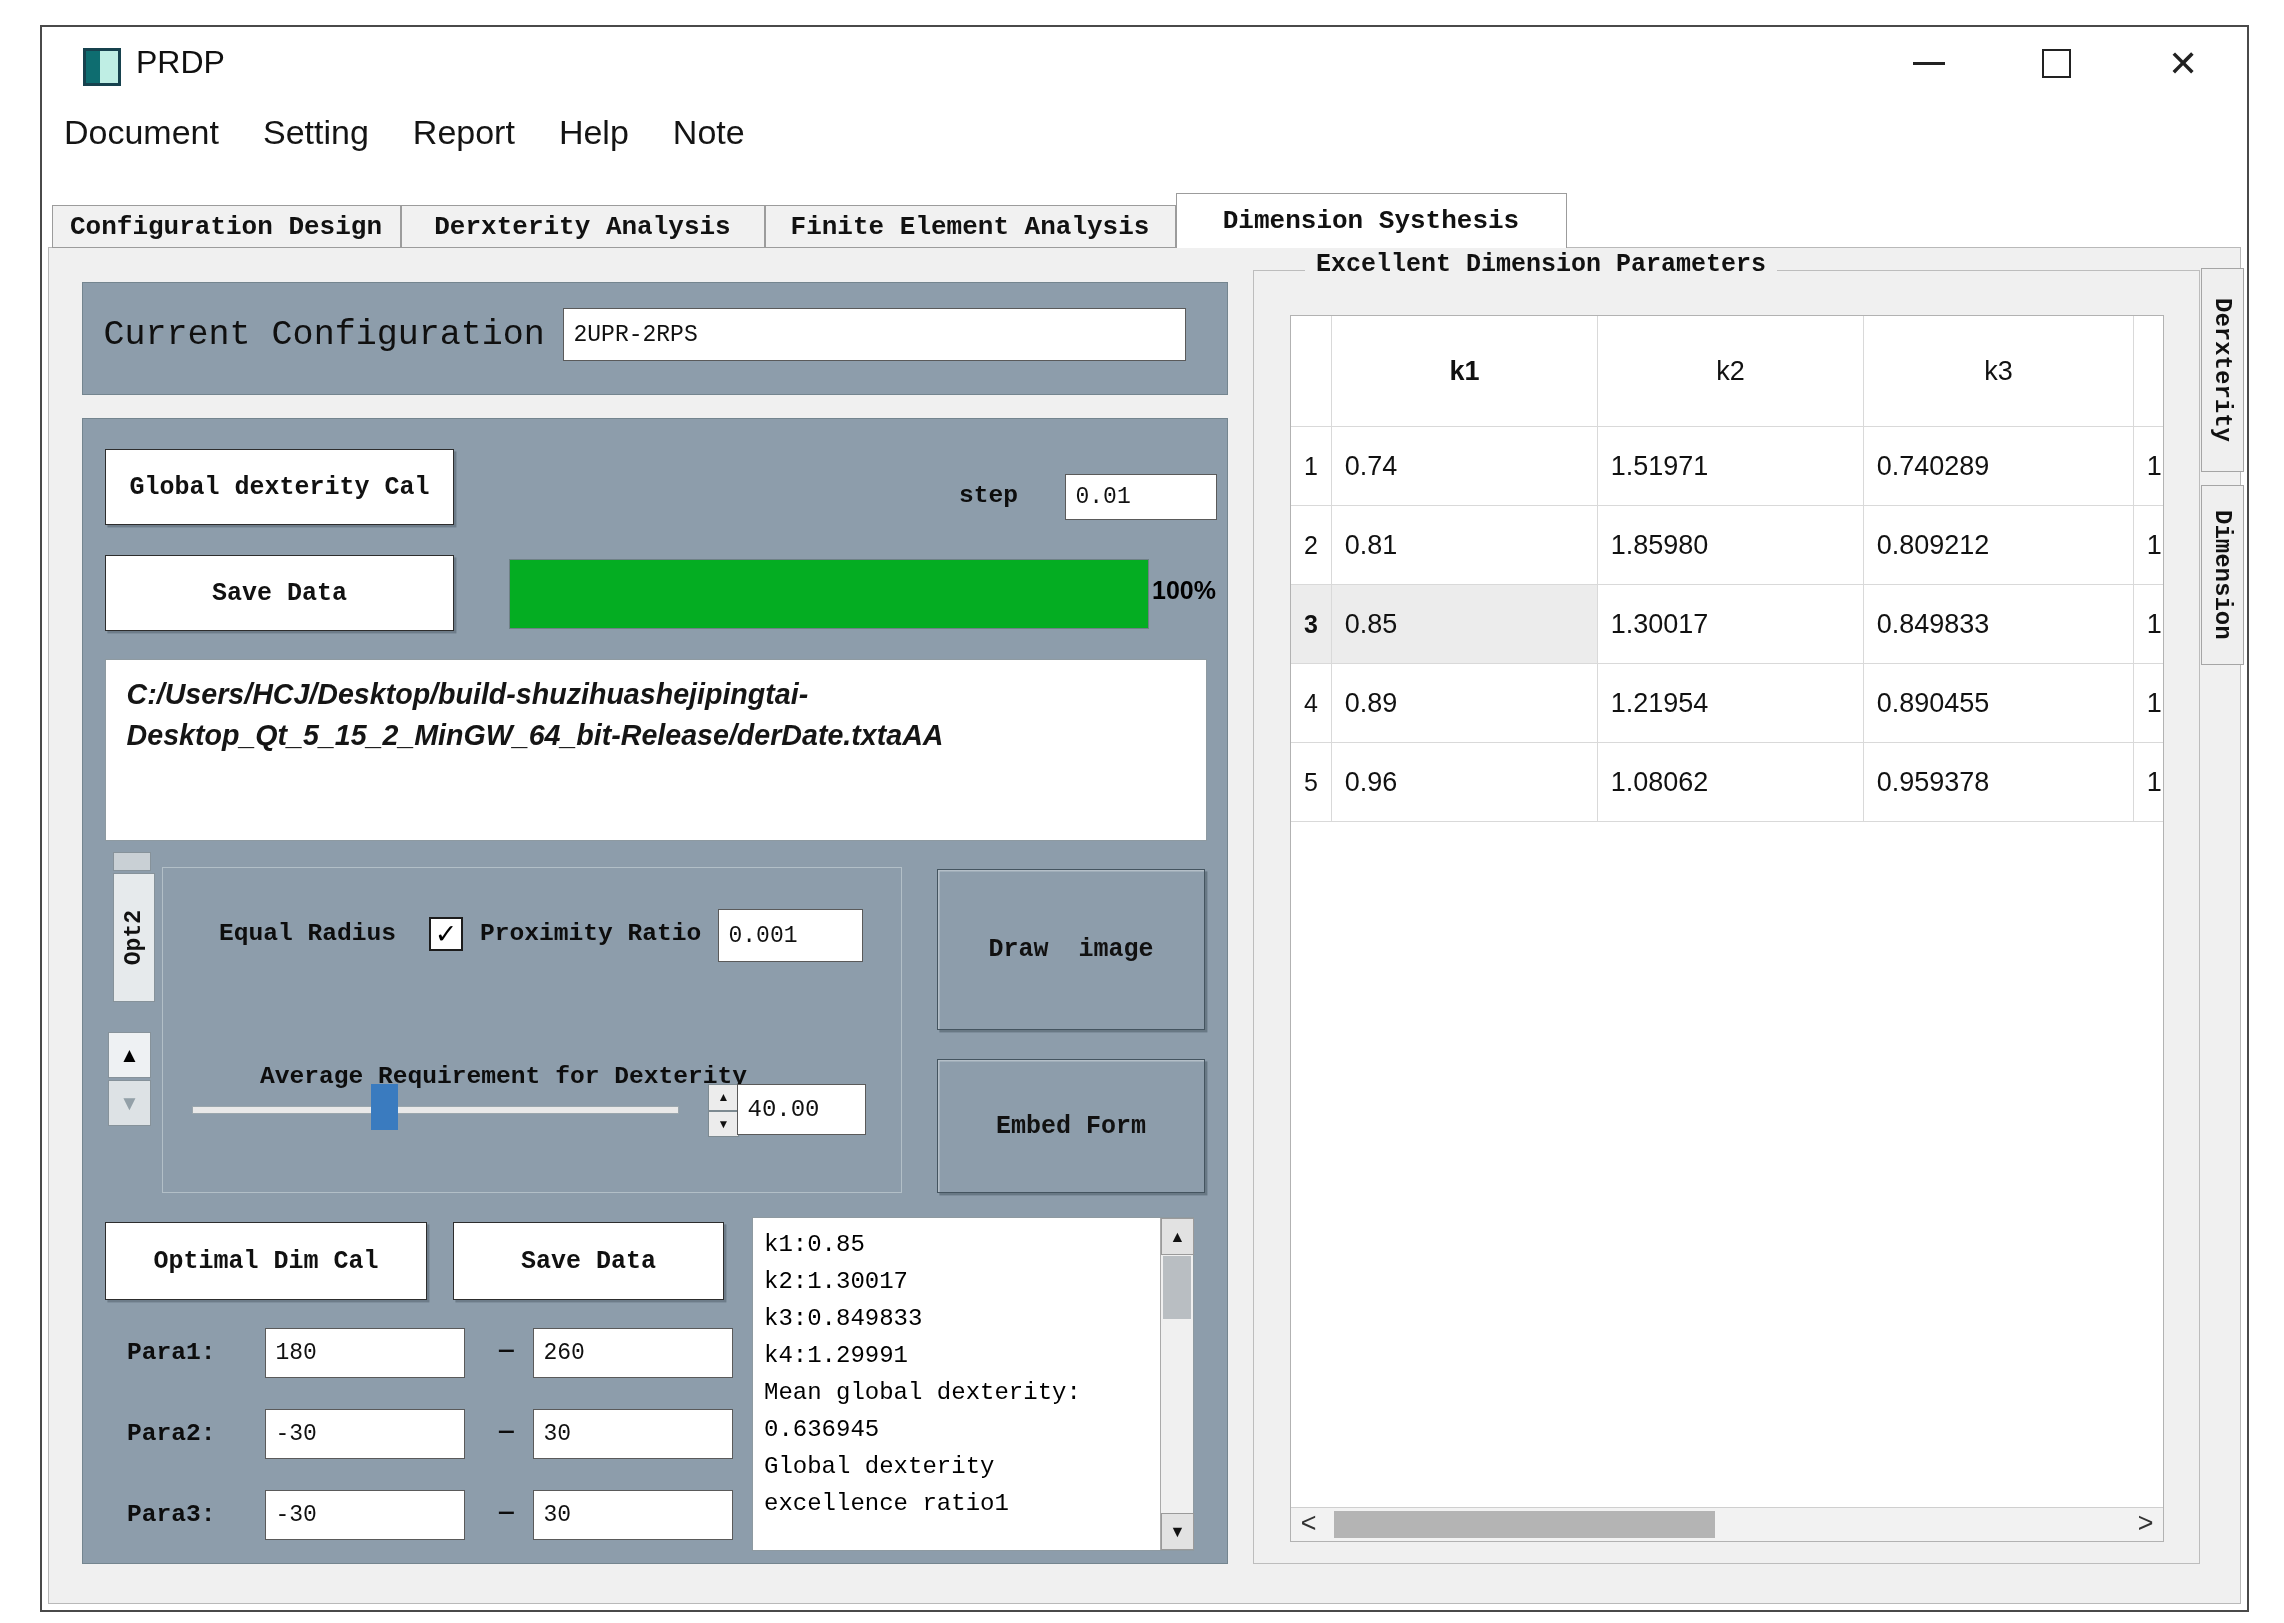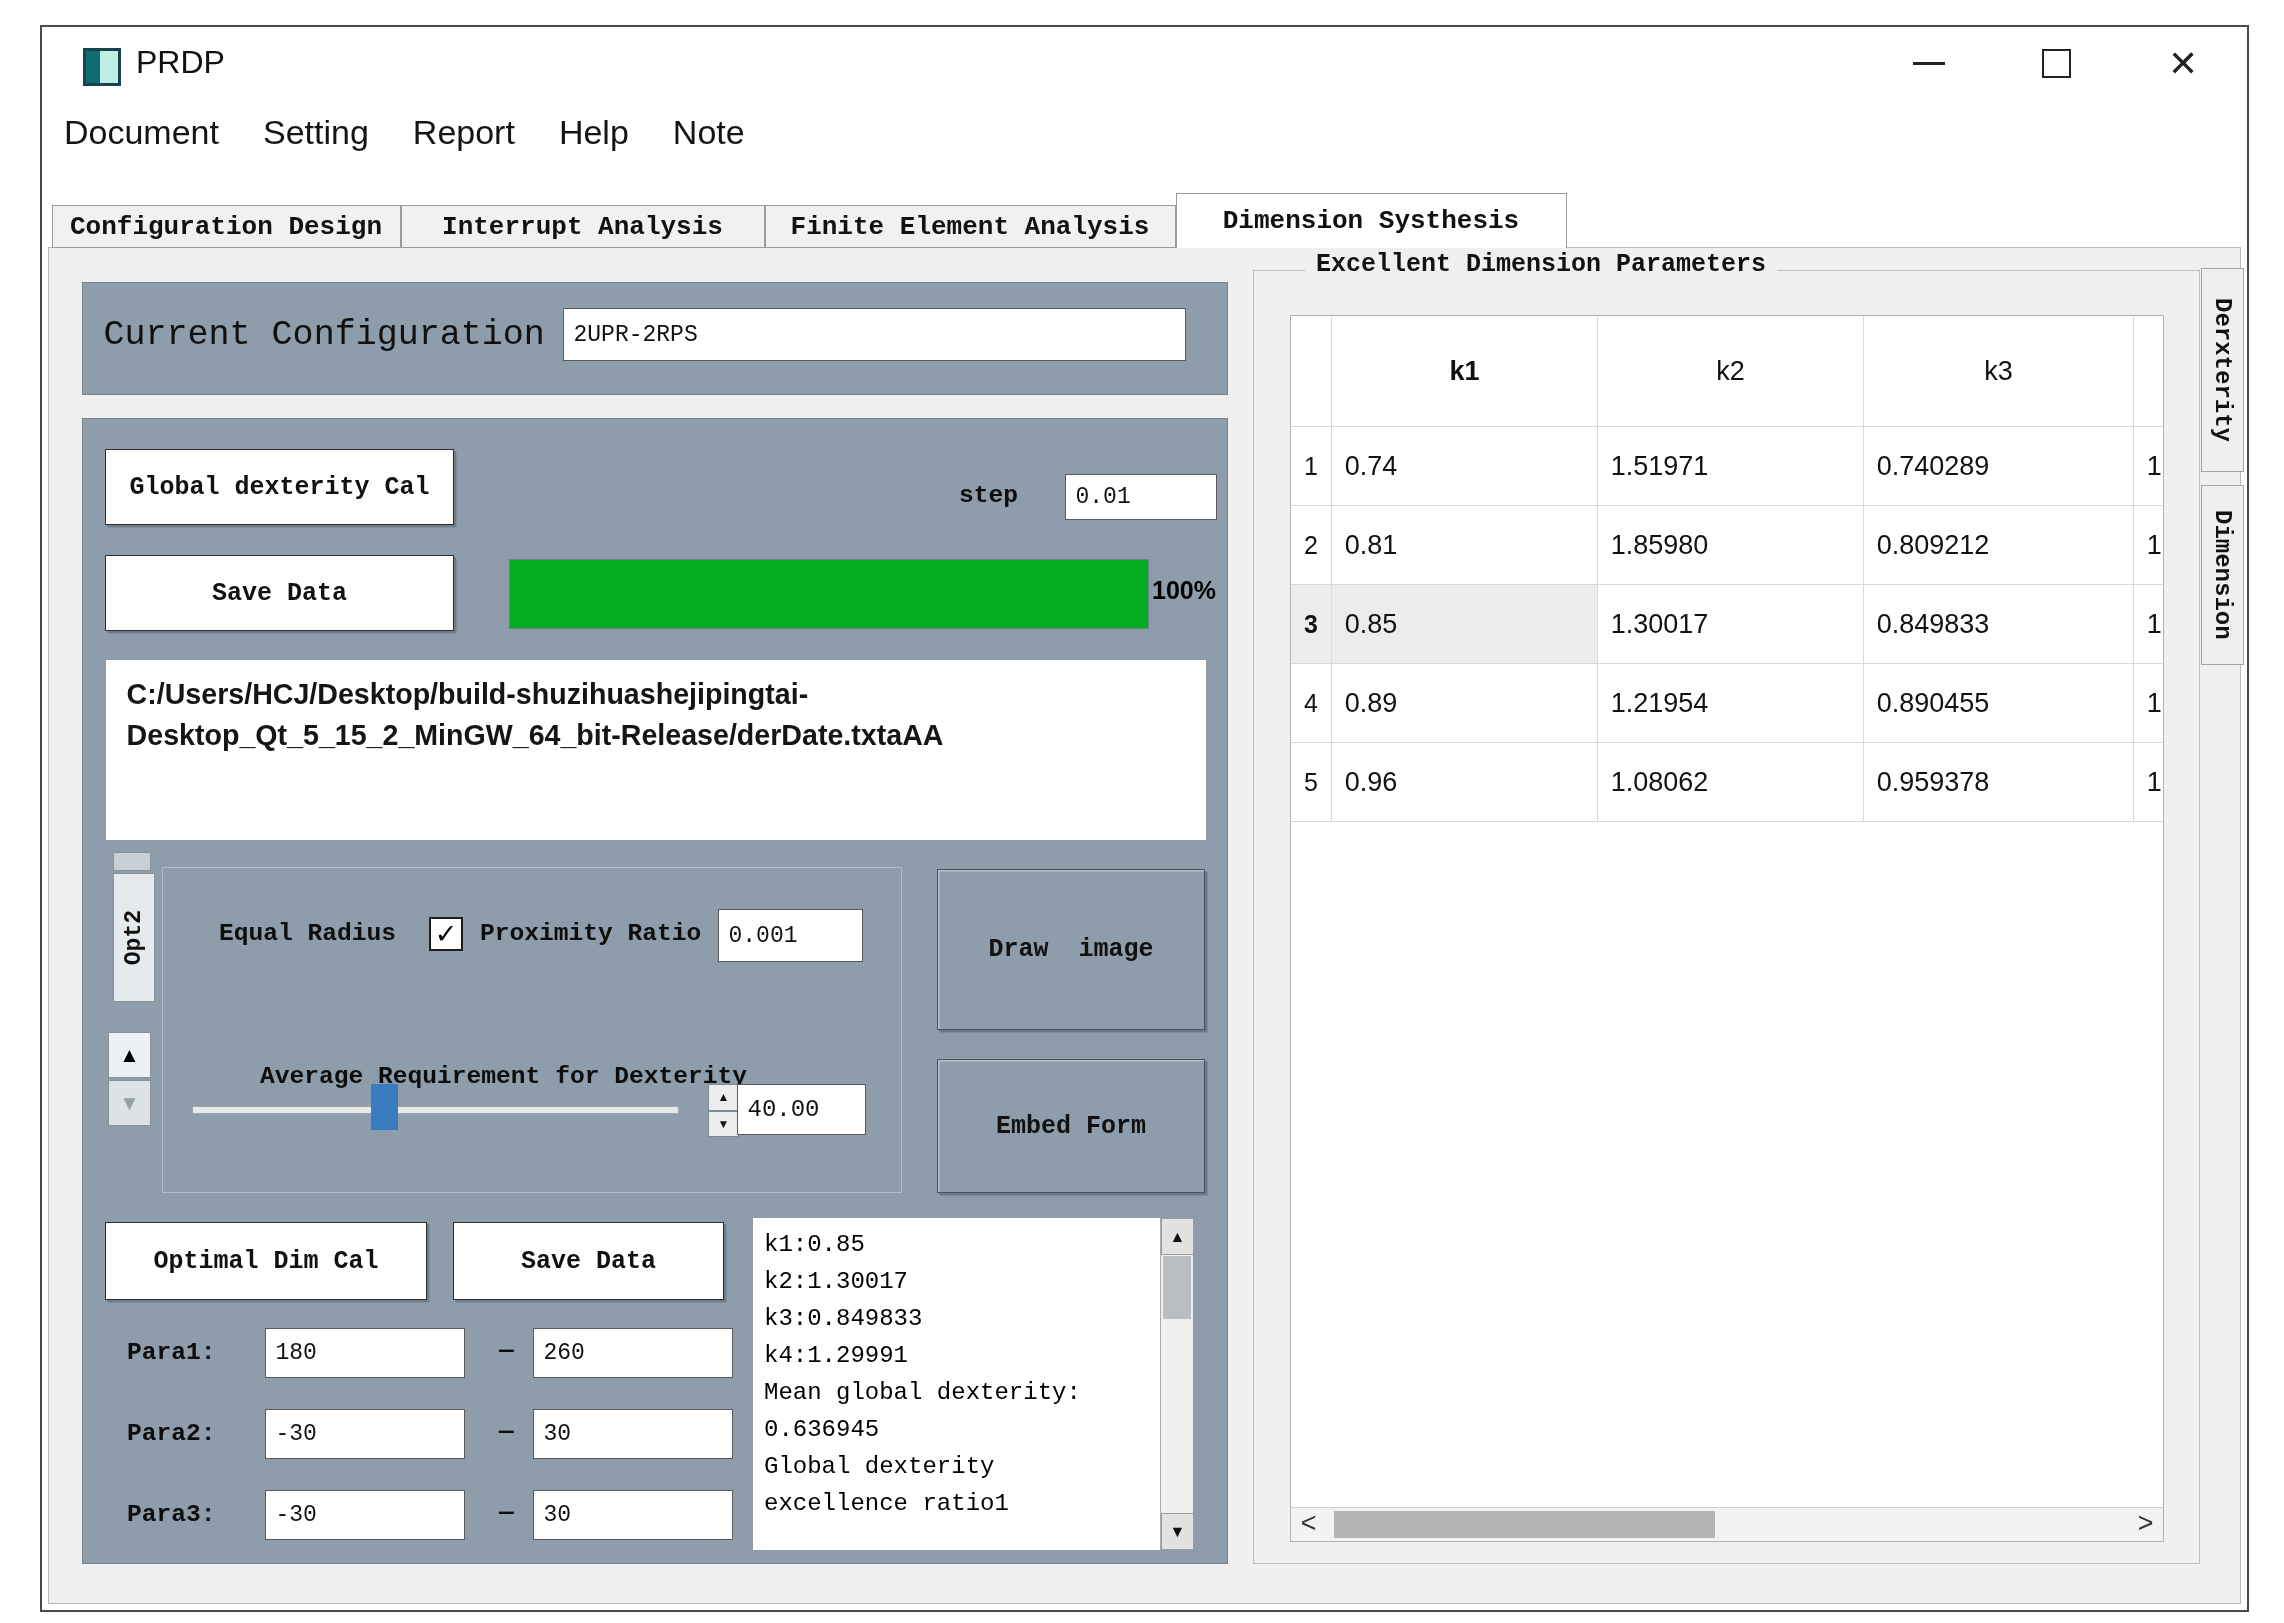--- a/index.html
+++ b/index.html
@@ -99,21 +99,21 @@
   <div class="menubar">
     <span class="menu-item">Document</span>
     <span class="menu-item">Setting</span>
     <span class="menu-item">Report</span>
     <span class="menu-item">Help</span>
     <span class="menu-item">Note</span>
   </div>
 
   <div class="tabbar mono">
     <div class="tab" style="width:347px;">Configuration Design</div>
-    <div class="tab" style="width:362px;">Interrupt Analysis</div>
+    <div class="tab" style="width:362px;">Derxterity Analysis</div>
     <div class="tab" style="width:409px;">Finite Element Analysis</div>
     <div class="tab active" style="width:389px;">Dimension Systhesis</div>
   </div>
 
   <div class="content-pane"></div>
 
   <div class="panel abs" style="left:40px;top:255px;width:1144px;height:111px;">
     <span class="abs mono" style="left:20.6px;top:32px;font-size:35px;color:#101010;">Current Configuration</span>
     <div class="input mono abs" style="left:480px;top:25px;width:611px;height:51px;">
       <span>2UPR-2RPS</span>
@@ -125,21 +125,21 @@
     <div class="btn-white mono abs" style="left:22px;top:30px;width:347px;height:74px;">Global dexterity Cal</div>
     <span class="label mono abs" style="left:876px;top:63px;">step</span>
     <div class="input mono abs" style="left:982px;top:55px;width:140px;height:44px;">
       <span>0.01</span>
     </div>
 
     <div class="btn-white mono abs" style="left:22px;top:136px;width:347px;height:74px;">Save Data</div>
     <div class="progress abs" style="left:426px;top:140px;width:638px;height:68px;"></div>
     <span class="abs" style="left:1069px;top:157px;font-size:25px;font-weight:700;color:#000;">100%</span>
 
-    <div class="filebox abs" style="left:22px;top:240px;width:1059px;height:151px;">
+    <div class="filebox abs" style="left:22px;top:240px;width:1059px;height:151px;font-style:italic;">
       <span>C:/Users/HCJ/Desktop/build-shuzihuashejipingtai-Desktop_Qt_5_15_2_MinGW_64_bit-Release/derDate.txtaAA</span>
     </div>
 
     <div class="abs" style="left:30px;top:433px;width:36px;height:17.4px;background:#c9d0d5;border:0.8px solid #86929a;"></div>
     <div class="abs" style="left:30px;top:454px;width:40px;height:127px;background:#e6eaec;border:0.8px solid #86929a;display:flex;align-items:center;justify-content:center;">
       <span class="vtext mono">Opt2</span>
     </div>
     <div class="abs" style="left:25px;top:613px;width:41px;height:44px;background:#eef1f3;border:0.8px solid #86929a;display:flex;align-items:center;justify-content:center;">
       <span style="font-size:20.6px;color:#000;">▲</span>
     </div>

